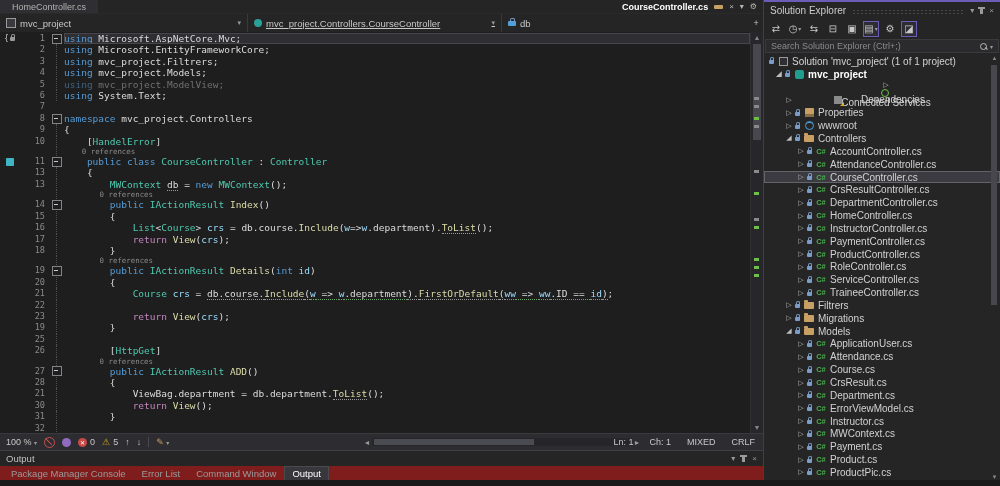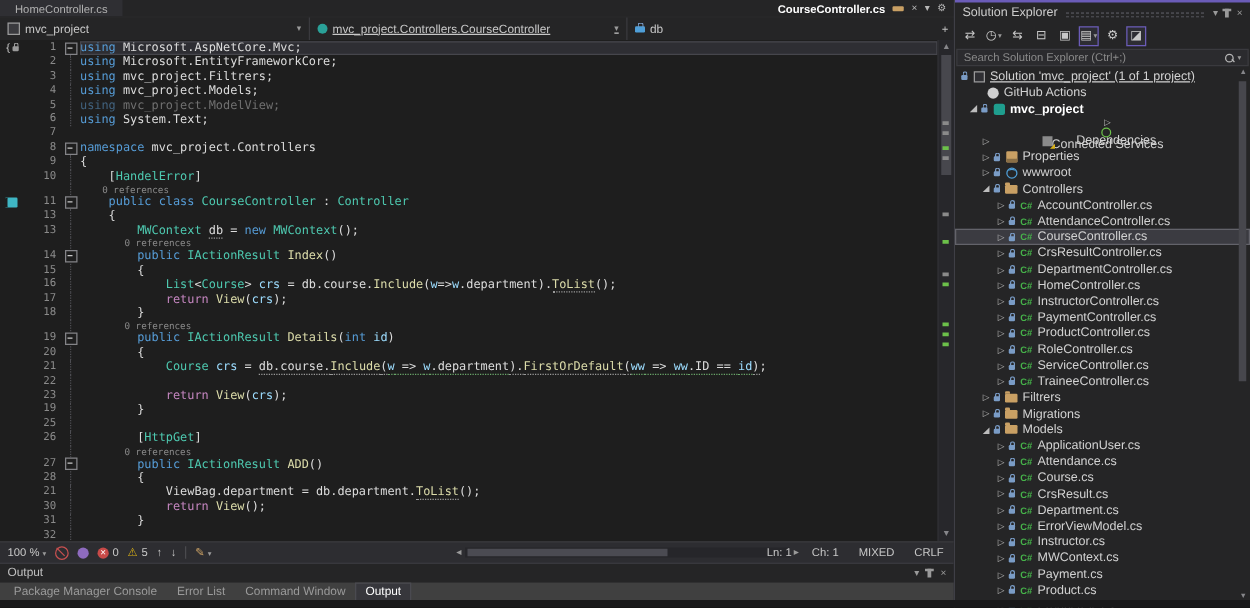--- a/index.html
+++ b/index.html
@@ -60,21 +60,21 @@
   .hsb{position:absolute;left:362px;top:3px;width:280px;height:10px;display:flex;align-items:center;}
   .hsb .harr{color:#9a9a9a;font-size:7px;width:10px;text-align:center;}
   .hsb-track{flex:1;height:8px;background:#26262a;position:relative;}
   .hsb-thumb{position:absolute;left:2px;top:1px;width:160px;height:6px;background:#4b4b52;}
   .es-right{position:absolute;right:8px;top:0;bottom:0;display:flex;align-items:center;gap:16px;}
   
   .out-header{position:absolute;left:0;top:450px;width:763px;height:16px;background:#252526;border-top:1px solid #3f3f46;box-sizing:border-box;display:flex;align-items:center;padding:0 6px;font-size:9.5px;color:#c0c0c0;}
   .out-header .hicons{margin-left:auto;display:flex;align-items:center;gap:7px;color:#9a9a9a;font-size:8px;}
   .pin-ic{width:3px;height:7px;background:#9a9a9a;position:relative;}
   .pin-ic::before{content:"";position:absolute;left:-2px;top:0;width:7px;height:2px;background:#9a9a9a;}
-  .out-tabs{position:absolute;left:0;top:466px;width:763px;height:14px;background:#404040;display:flex;align-items:center;gap:2px;padding-left:4px;font-size:9.5px;color:#9a9a9a;}
+  .out-tabs{position:absolute;left:0;top:466px;width:763px;height:14px;background:#7f1d1d;display:flex;align-items:center;gap:2px;padding-left:4px;font-size:9.5px;color:#9a9a9a;}
   .otab{padding:1px 7px;}
   .otab.active{background:#37373c;color:#fff;outline:1px solid #4a4a50;}
   .bottom-strip{position:absolute;left:0;top:480px;width:1000px;height:6px;background:#19191a;}
   
   .sidebar{position:absolute;left:763px;top:0;width:237px;height:486px;background:#252526;border-left:1px solid #3f3f46;box-sizing:border-box;}
   .sb-header{height:18px;border-top:2px solid #6b5cb8;display:flex;align-items:center;padding:0 6px;font-size:10px;color:#cccccc;box-sizing:border-box;gap:6px;}
   .sb-grip{flex:1;height:5px;background-image:radial-gradient(#47474c 1px,transparent 1px);background-size:4px 3px;margin-top:2px;}
   .sb-hicons{display:flex;align-items:center;gap:6px;color:#9a9a9a;font-size:8px;}
   .sb-toolbar{height:21px;display:flex;align-items:center;gap:3px;padding:0 4px;}
   .tbi{width:16px;height:16px;display:flex;align-items:center;justify-content:center;color:#c8c8c8;font-size:10px;line-height:1;}
@@ -526,32 +526,26 @@
       <span class="tbi boxed">▤<span class="dd2">▾</span></span>
       <span class="tbi">⚙</span>
       <span class="tbi boxed">◪</span>
     </div>
     <div class="sb-search">
       <span>Search Solution Explorer (Ctrl+;)</span>
       <span class="mag"></span>
       <span style="font-size:6px;color:#9a9a9a;margin-left:3px;">▾</span>
     </div>
     <div class="sb-tree" id="se-tree">
-        <div class="trow" style="padding-left: 4px; text-decoration: underline;">
+        <div class="trow" style="padding-left: 4px;">
           <span class="lk"></span>
           <span class="ic">
             <span class="g-sln"></span>
           </span>
           <span>Solution 'mvc_project' (1 of 1 project)</span>
-        </div>
-        <div class="trow" style="padding-left: 24px;">
-          <span class="ic">
-            <span class="g-gh"></span>
-          </span>
-          <span>GitHub Actions</span>
         </div>
         <div class="trow bold" style="padding-left: 10px;">
           <span class="ar">◢</span>
           <span class="lk"></span>
           <span class="ic">
             <span class="g-proj"></span>
           </span>
           <span>mvc_project</span>
         </div>
         <div class="trow" style="padding-left: 20px; flex-direction: column;">

